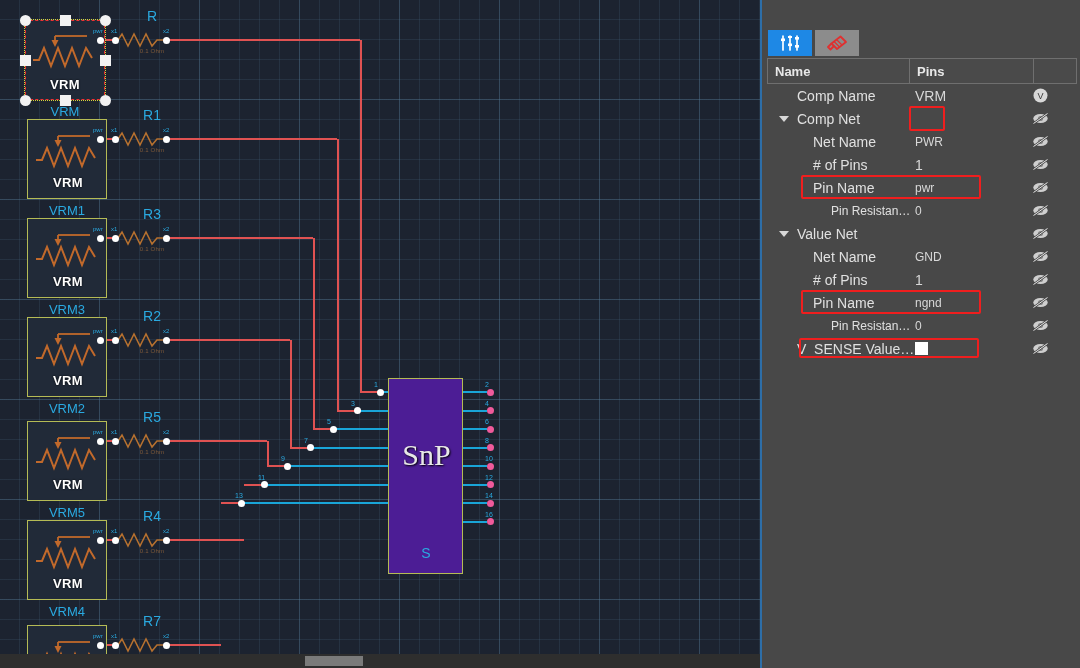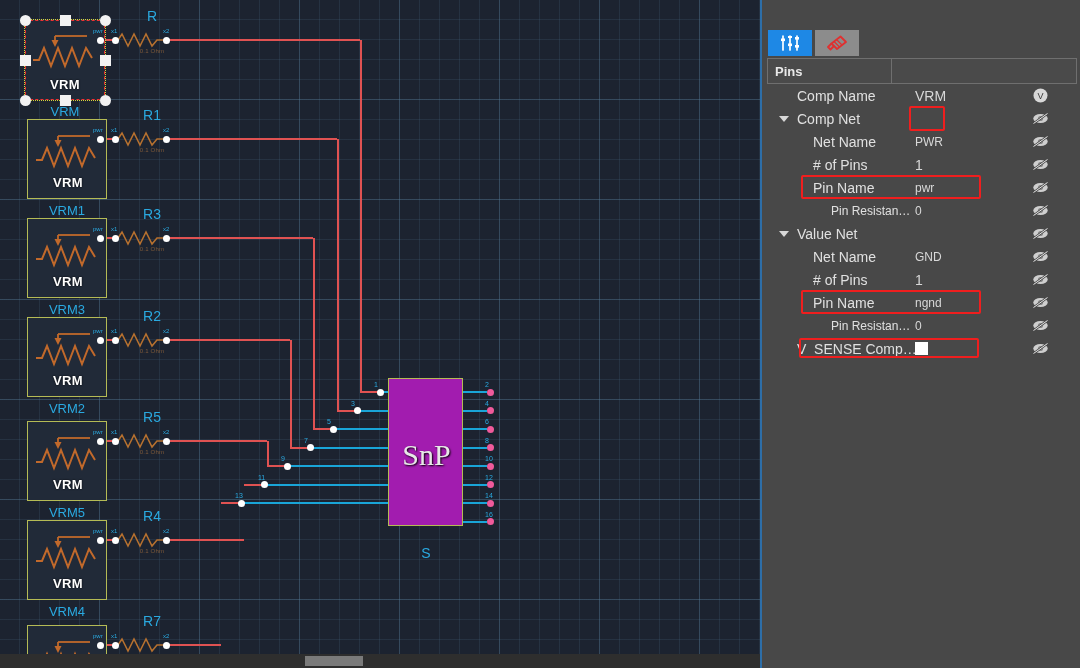--- a/index.html
+++ b/index.html
@@ -44,22 +44,22 @@
 
   
   .res{position:absolute;}
   .res-name{position:absolute;color:#2aa9e0;font-size:14px;text-align:center;width:60px;}
   .res-val{position:absolute;color:#7f5a3a;font-size:6px;text-align:center;width:60px;letter-spacing:.2px;}
   .pinlbl{position:absolute;color:#2aa9e0;font-size:6px;}
   .node{position:absolute;width:7px;height:7px;border-radius:50%;background:#fff;}
   .node.pk{background:#f05a9b;}
 
   
-  #snp{position:absolute;left:388px;top:378px;width:75px;height:148px;
-       background:#a21caf;border:1.5px solid #b5bb55;box-sizing:border-box;}
+  #snp{position:absolute;left:388px;top:378px;width:75px;height:196px;
+       background:#4c1d95;border:1.5px solid #b5bb55;box-sizing:border-box;}
   #snp-txt{position:absolute;left:0;top:59px;width:75px;text-align:center;
        color:#e8e8e8;font-size:30px;font-family:"Liberation Serif",serif;
        text-shadow:1px 1px 2px #000;}
   #snp-lbl{position:absolute;left:371px;top:545px;width:110px;text-align:center;
        color:#2aa9e0;font-size:14px;}
   .pnum{position:absolute;color:#2aa9e0;font-size:7px;}
 
   
   #panel{position:absolute;left:760px;top:0;width:320px;height:668px;
          background:#484848;border-left:2px solid #2d6ea8;box-sizing:border-box;}
@@ -393,20 +393,21 @@
           </g>
           <g stroke="#e03030" stroke-width="1.3">
             <line x1="11.5" y1="5.5" x2="17" y2="11"></line>
             <line x1="9.0" y1="7.5" x2="14.5" y2="13"></line>
           </g>
         </svg>
       </div>
     </div>
 
     <div id="hdr">
+      <div class="cell c1">Name</div>
       <div class="cell c2">Pins</div>
       <div class="cell c3"></div>
     </div>
 
     <div id="rows">
         <div class="row lvl0">
           <div class="nm">Comp Name</div>
           <div class="vl">VRM</div>
           <div class="eye">
             <svg width="15" height="15" viewBox="0 0 15 15">
@@ -537,21 +538,21 @@
           <div class="eye">
             <svg width="17" height="13" viewBox="0 0 17 13">
   <ellipse cx="8.5" cy="6.5" rx="7.2" ry="4.6" fill="#cfcfcf"></ellipse>
   <circle cx="8.5" cy="6.5" r="2.6" fill="#8a8a8a"></circle>
   <line x1="1.5" y1="11.5" x2="15.5" y2="1.5" stroke="#4a4a4a" stroke-width="2.2"></line>
   <line x1="1.5" y1="11.5" x2="15.5" y2="1.5" stroke="#e6e6e6" stroke-width="1.0"></line>
 </svg>
           </div>
         </div>
         <div class="row lvl0 small">
-          <div class="nm">V_SENSE Comp…</div>
+          <div class="nm">V_SENSE Value…</div>
           <div class="chk"></div>
           <div class="eye">
             <svg width="17" height="13" viewBox="0 0 17 13">
   <ellipse cx="8.5" cy="6.5" rx="7.2" ry="4.6" fill="#cfcfcf"></ellipse>
   <circle cx="8.5" cy="6.5" r="2.6" fill="#8a8a8a"></circle>
   <line x1="1.5" y1="11.5" x2="15.5" y2="1.5" stroke="#4a4a4a" stroke-width="2.2"></line>
   <line x1="1.5" y1="11.5" x2="15.5" y2="1.5" stroke="#e6e6e6" stroke-width="1.0"></line>
 </svg>
           </div>
         </div>

